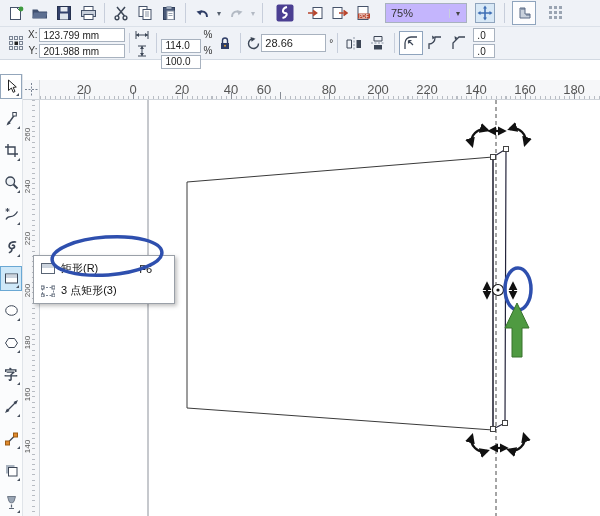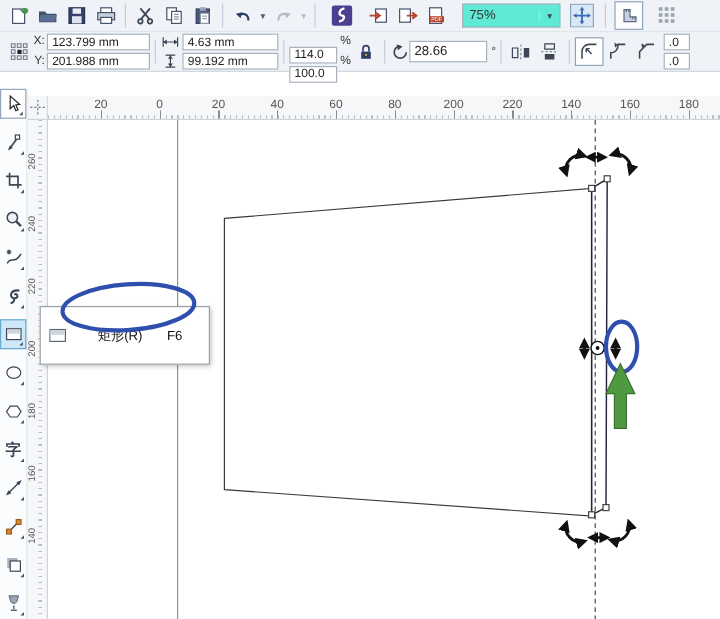--- a/index.html
+++ b/index.html
@@ -9,21 +9,21 @@
   .toolbar1{position:absolute;left:0;top:0;width:600px;height:27px;background:#eff2f7;
             border-bottom:1px solid #dbe1e9;display:flex;align-items:center;padding-left:4px;box-sizing:border-box;}
   .propbar{position:absolute;left:0;top:27px;width:600px;height:33px;background:#eff2f7;
            border-bottom:1px solid #d2d9e2;display:flex;align-items:center;padding-left:4px;box-sizing:border-box;}
   .ic{width:24px;height:24px;display:flex;align-items:center;justify-content:center;flex:none;}
   .ic16{width:16px;height:18px;display:flex;align-items:center;justify-content:center;flex:none;}
   .sep{width:1px;height:20px;background:#c7cedb;margin:0 4px;flex:none;}
   .drop{width:10px;height:24px;display:flex;align-items:center;justify-content:center;
         font-size:8px;color:#55606e;flex:none;}
   .drop.dis{color:#b3bac4;}
-  .combo{width:80px;height:18px;background:#5eead4;border:1px solid #a8b2bf;display:flex;
+  .combo{width:80px;height:18px;background:#c4b5fd;border:1px solid #a8b2bf;display:flex;
          align-items:center;font-size:11px;flex:none;}
   .combo .cv{flex:1;padding-left:5px;}
   .combo .ca{width:16px;border-left:1px solid #c9d0da;text-align:center;font-size:8px;color:#444;}
   .pressed{border:1px solid #8fa4bd;background:#fdfdfe;width:22px;height:22px;
            display:flex;align-items:center;justify-content:center;flex:none;}
   .fld{height:14px;border:1px solid #a8b2bf;background:#fff;
        font:10px "Liberation Sans",sans-serif;color:#222;padding:0 3px;box-sizing:border-box;}
   .col2{display:flex;flex-direction:column;gap:2px;flex:none;}
   .lblcol{display:flex;flex-direction:column;gap:2px;font-size:10px;color:#333;
           align-items:flex-end;margin-right:2px;flex:none;}
@@ -41,21 +41,21 @@
   
   .rcorner{position:absolute;left:23px;top:80px;width:17px;height:20px;background:#f6f7f9;
            border-right:1px solid #d6dade;border-bottom:1px solid #cfd4da;display:flex;align-items:center;justify-content:center;box-sizing:border-box;}
   .hruler{position:absolute;left:40px;top:80px;width:560px;height:20px;background:#f6f7f9;
           border-bottom:1px solid #cfd4da;box-sizing:border-box;
           background-image:
             repeating-linear-gradient(90deg,#878c95 0 1px,transparent 1px 49px),
             repeating-linear-gradient(90deg,#b8bcc3 0 1px,transparent 1px 4.9px);
           background-size:600px 7px,600px 3px;background-repeat:repeat-x;
           background-position:-5px 12px,0px 16px;}
-  .hruler span{position:absolute;top:2px;font-size:10px;color:#555;transform:translateX(-50%);}
+  .hruler span{position:absolute;top:2px;font-size:13px;color:#555;transform:translateX(-50%);}
   .vruler{position:absolute;left:23px;top:100px;width:17px;height:416px;background:#f6f7f9;
           border-right:1px solid #cfd4da;box-sizing:border-box;
           background-image:
             repeating-linear-gradient(180deg,#878c95 0 1px,transparent 1px 52px),
             repeating-linear-gradient(180deg,#b8bcc3 0 1px,transparent 1px 5.2px);
           background-size:7px 1000px,3px 1000px;background-repeat:no-repeat;
           background-position:right -16px top,9px 0px;}
   .vruler span{position:absolute;left:-4px;width:16px;text-align:center;font-size:8px;color:#555;
                transform:rotate(-90deg);}
   
@@ -69,21 +69,21 @@
   .tool.activeTool{background:#cfe8f8;border:1px solid #6aa8d4;box-sizing:border-box;}
   .tool .zi{font-size:13px;font-weight:bold;color:#3c4656;line-height:1;}
   
   .canvas{position:absolute;left:40px;top:100px;width:560px;height:416px;background:#fff;}
   
   .flyout{position:absolute;left:33px;top:255px;width:140px;height:47px;background:#fff;
           border:1px solid #9aa0a8;box-shadow:2px 2px 4px rgba(0,0,0,.25);z-index:5;
           display:flex;flex-direction:column;justify-content:center;}
   .mitem{height:22px;display:flex;align-items:center;font-size:11px;color:#111;padding-left:5px;}
   .mitem .mico{width:18px;display:flex;align-items:center;justify-content:center;flex:none;}
-  .mitem .mlabel{margin-left:4px;flex:1;text-align:center;}
+  .mitem .mlabel{margin-left:4px;flex:1;}
   .mitem .mshort{margin-right:22px;}
   
   .overlay{position:absolute;left:0;top:0;width:600px;height:516px;z-index:9;pointer-events:none;}
 </style>
 </head>
 <body>
 
 <div class="app">
 
   <div class="toolbar1">
@@ -245,24 +245,20 @@
             <path d="M1 5 l3 -2 v4 z M13 5 l-3 -2 v4 z" fill="#3c4656"></path>
           </svg>
         </span>
       <span class="ic16">
           <svg width="10" height="12">
             <path d="M1 1 h8 M1 11 h8 M5 1 v10" stroke="#3c4656" fill="none"></path>
             <path d="M5 1 l-2 3 h4 z M5 11 l-2 -3 h4 z" fill="#3c4656"></path>
           </svg>
         </span>
     </div>
-    <div class="col2">
-      <input class="fld" style="width: 80px;" readonly="" value="4.63 mm">
-      <input class="fld" style="width: 80px;" readonly="" value="99.192 mm">
-    </div>
     <div class="sep"></div>
     <div class="col2">
       <input class="fld" style="width: 40px; margin-top: 21px;" readonly="" value="114.0">
       <input class="fld" style="width: 40px;" readonly="" value="100.0">
     </div>
     <div class="lblcol pct">
       <span>%</span>
       <span>%</span>
     </div>
     <div class="ic16" style="margin:0 3px;">
@@ -326,21 +322,21 @@
     <svg width="13" height="13">
         <path d="M6.5 0 v13 M0 6.5 h13" stroke="#7a8494" stroke-dasharray="2 1.5" fill="none"></path>
       </svg>
   </div>
 
   <div class="hruler">
     <span style="left:44px">20</span>
     <span style="left:93px">0</span>
     <span style="left:142px">20</span>
     <span style="left:191px">40</span>
-    <span style="left:240px">60</span>
+    <span style="left:224px">60</span>
     <span style="left:289px">80</span>
     <span style="left:338px">200</span>
     <span style="left:387px">220</span>
     <span style="left:436px">140</span>
     <span style="left:485px">160</span>
     <span style="left:534px">180</span>
   </div>
 
   <div class="vruler">
     <span style="top:30px">260</span>
@@ -481,20 +477,33 @@
     <div class="mitem">
       <span class="mico">
         <svg width="14" height="11">
             <rect x="0.5" y="0.5" width="13" height="10" fill="#fff" stroke="#5a6575"></rect>
             <rect x="1" y="1" width="12" height="4" fill="#ccd4de"></rect>
           </svg>
       </span>
       <span class="mlabel">矩形(R)</span>
       <span class="mshort">F6</span>
     </div>
+    <div class="mitem">
+      <span class="mico">
+        <svg width="14" height="12">
+            <rect x="1.5" y="2.5" width="11" height="8" fill="none" stroke="#7a8494" stroke-dasharray="2 1.5"></rect>
+            <rect x="0" y="1" width="3" height="3" fill="#fff" stroke="#5a6575"></rect>
+            <rect x="11" y="1" width="3" height="3" fill="#fff" stroke="#5a6575"></rect>
+            <rect x="0" y="9" width="3" height="3" fill="#fff" stroke="#5a6575"></rect>
+            <rect x="11" y="9" width="3" height="3" fill="#fff" stroke="#5a6575"></rect>
+          </svg>
+      </span>
+      <span class="mlabel">3 点矩形(3)</span>
+      <span class="mshort"></span>
+    </div>
   </div>
 
   <svg class="overlay">
     <ellipse cx="107" cy="256" rx="55" ry="19" fill="none" stroke="#2e4fae" stroke-width="3.5" transform="rotate(-4 107 256)"></ellipse>
     <ellipse cx="518" cy="289" rx="13" ry="21" fill="none" stroke="#2e4fae" stroke-width="3.5"></ellipse>
     <polygon points="517,303 505,328 512,328 512,357 522,357 522,328 529,328" fill="#4f9a41" stroke="#38722d" stroke-width="1"></polygon>
   </svg>
 
 </div>
 

